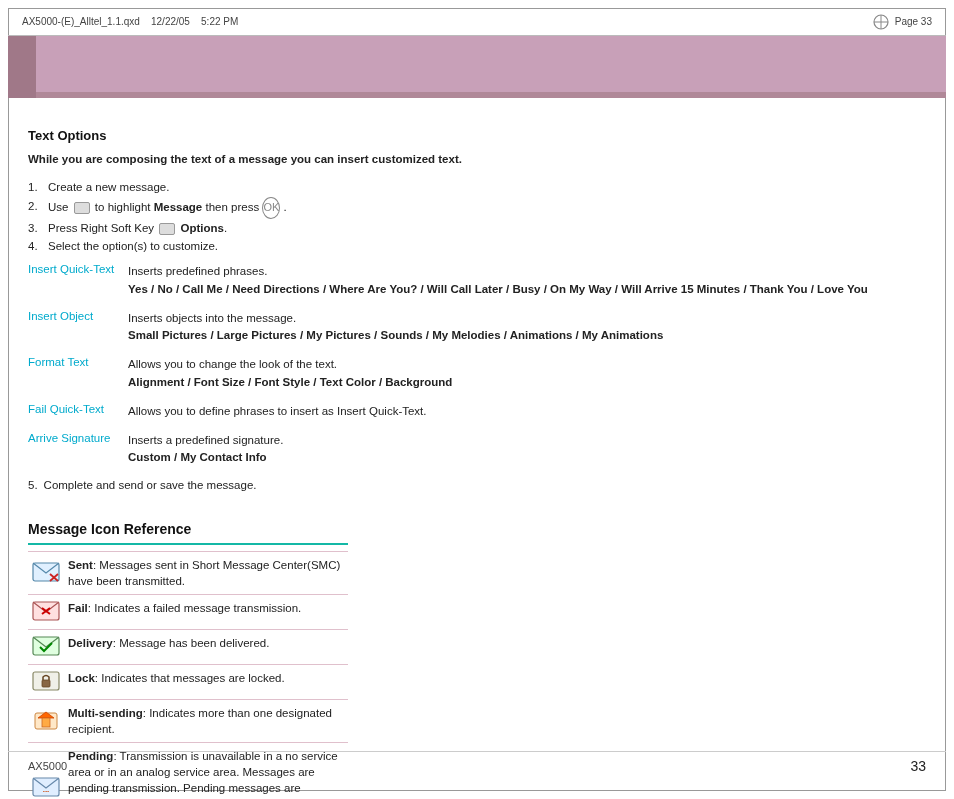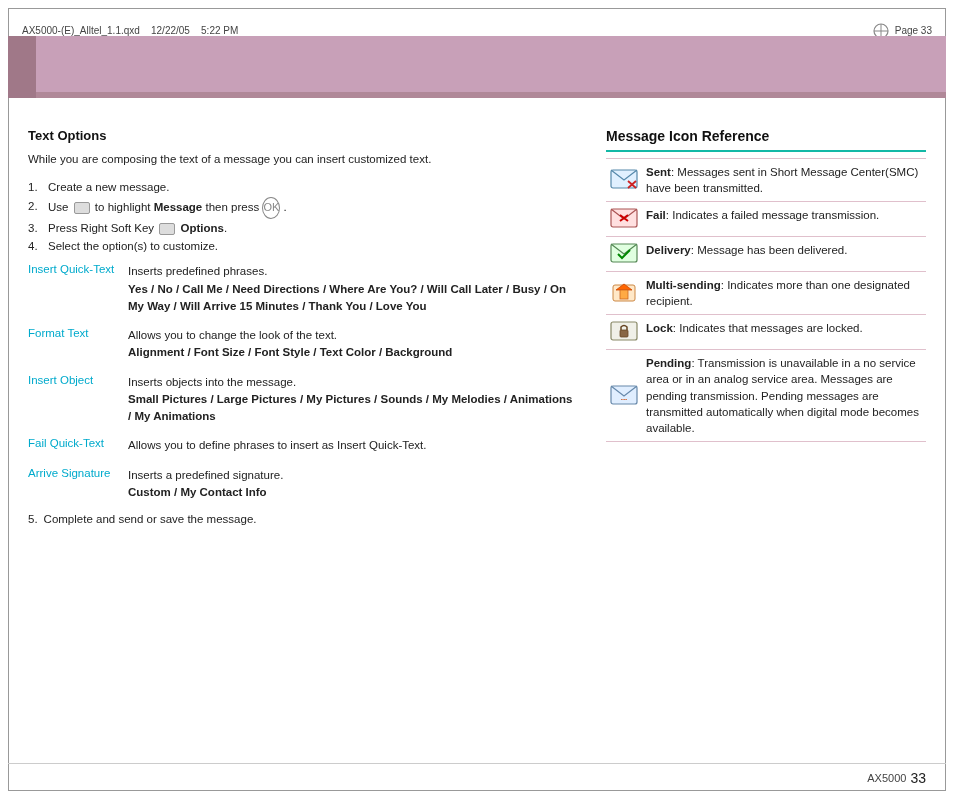--- a/index.html
+++ b/index.html
@@ -17,21 +17,21 @@
     
     .page-border {
       position: absolute;
       top: 8px; left: 8px; right: 8px; bottom: 8px;
       border: 1px solid #999;
     }
 
     
     .header-bar {
       position: absolute;
-      top: 17px; left: 8px; right: 8px;
+      top: 8px; left: 8px; right: 8px;
       height: 28px;
       display: flex;
       align-items: center;
       border-bottom: 1px solid #bbb;
     }
     .header-text {
       font-size: 10px;
       color: #444;
       padding-left: 14px;
       flex: 1;
@@ -69,21 +69,21 @@
       width: 28px;
       height: 62px;
       background: #a07888;
     }
 
     
     .content-area {
       position: absolute;
       top: 112px; left: 8px; right: 8px; bottom: 36px;
       display: flex;
-      flex-direction: row;
+      flex-direction: column;
       padding: 16px 20px 10px 20px;
       gap: 30px;
     }
 
     
     .left-col {
       flex: 1;
       min-width: 0;
     }
 
@@ -100,20 +100,21 @@
       color: #111;
       margin-bottom: 8px;
     }
 
     
     .intro-text {
       font-size: 11.5px;
       color: #222;
       line-height: 1.5;
       margin-bottom: 10px;
+      font-weight: bold;
     }
 
     
     .numbered-list {
       list-style: none;
       margin-bottom: 8px;
     }
     .numbered-list li {
       font-size: 11.5px;
       color: #222;
@@ -215,26 +216,26 @@
       height: 22px;
       display: inline-flex;
       align-items: center;
       justify-content: center;
       font-size: 16px;
     }
 
     
     .footer {
       position: absolute;
-      bottom: 8px; left: 8px; right: 8px;
+      bottom: 20px; left: 8px; right: 8px;
       height: 28px;
       border-top: 1px solid #ccc;
       display: flex;
       align-items: center;
-      justify-content: flex-end;
+      justify-content: space-between;
       padding: 0 20px;
     }
     .footer-text {
       font-size: 11px;
       color: #444;
     }
     .footer-num {
       font-size: 14px;
       font-weight: normal;
       margin-left: 4px;
@@ -317,32 +318,32 @@
 
       <div class="opt-row">
         <span class="opt-label">Insert Quick-Text</span>
         <div class="opt-content">
           <span>Inserts predefined phrases.</span><br>
           <span class="bold">Yes / No / Call Me / Need Directions / Where Are You? / Will Call Later / Busy / On My Way / Will Arrive 15 Minutes / Thank You / Love You</span>
         </div>
       </div>
 
       <div class="opt-row">
+        <span class="opt-label">Insert Object</span>
+        <div class="opt-content">
+          <span>Inserts objects into the message.</span><br>
+          <span class="bold">Small Pictures / Large Pictures / My Pictures / Sounds / My Melodies / Animations / My Animations</span>
+        </div>
+      </div>
+
+      <div class="opt-row">
         <span class="opt-label">Format Text</span>
         <div class="opt-content">
           <span>Allows you to change the look of the text.</span><br>
           <span class="bold">Alignment / Font Size / Font Style / Text Color / Background</span>
-        </div>
-      </div>
-
-      <div class="opt-row">
-        <span class="opt-label">Insert Object</span>
-        <div class="opt-content">
-          <span>Inserts objects into the message.</span><br>
-          <span class="bold">Small Pictures / Large Pictures / My Pictures / Sounds / My Melodies / Animations / My Animations</span>
         </div>
       </div>
 
       <div class="opt-row">
         <span class="opt-label">Fail Quick-Text</span>
         <div class="opt-content">
           <span>Allows you to define phrases to insert as Insert Quick-Text.</span>
         </div>
       </div>
 
@@ -411,44 +412,44 @@
           </td>
           <td class="text-cell">
             <span class="icon-name">Delivery</span><span>: Message has been delivered.</span>
           </td>
         </tr>
 
         <tr>
           <td class="icon-cell">
             <div class="msg-icon">
               <svg width="28" height="22" viewBox="0 0 28 22">
-                <rect x="3" y="4" width="22" height="16" rx="2" fill="#ffe8c8" stroke="#cc8844" stroke-width="1"></rect>
-
-                <polygon points="14,3 6,9 22,9" fill="#ff6600" stroke="#cc4400" stroke-width="0.8"></polygon>
-                <rect x="10" y="9" width="8" height="9" fill="#ffaa44" stroke="#cc6622" stroke-width="0.8"></rect>
-              </svg>
-            </div>
-          </td>
-          <td class="text-cell">
-            <span class="icon-name">Multi-sending</span><span>: Indicates more than one designated recipient.</span>
-          </td>
-        </tr>
-
-        <tr>
-          <td class="icon-cell">
-            <div class="msg-icon">
-              <svg width="28" height="22" viewBox="0 0 28 22">
                 <rect x="1" y="2" width="26" height="18" rx="2" fill="#f0f0e8" stroke="#888866" stroke-width="1.2"></rect>
                 <rect x="10" y="10" width="8" height="7" rx="1" fill="#886644" stroke="#664422" stroke-width="0.8"></rect>
                 <path d="M11 10 L11 7 Q14 4 17 7 L17 10" fill="none" stroke="#664422" stroke-width="1.5"></path>
               </svg>
             </div>
           </td>
           <td class="text-cell">
             <span class="icon-name">Lock</span><span>: Indicates that messages are locked.</span>
+          </td>
+        </tr>
+
+        <tr>
+          <td class="icon-cell">
+            <div class="msg-icon">
+              <svg width="28" height="22" viewBox="0 0 28 22">
+                <rect x="3" y="4" width="22" height="16" rx="2" fill="#ffe8c8" stroke="#cc8844" stroke-width="1"></rect>
+
+                <polygon points="14,3 6,9 22,9" fill="#ff6600" stroke="#cc4400" stroke-width="0.8"></polygon>
+                <rect x="10" y="9" width="8" height="9" fill="#ffaa44" stroke="#cc6622" stroke-width="0.8"></rect>
+              </svg>
+            </div>
+          </td>
+          <td class="text-cell">
+            <span class="icon-name">Multi-sending</span><span>: Indicates more than one designated recipient.</span>
           </td>
         </tr>
 
         <tr>
           <td class="icon-cell">
             <div class="msg-icon">
               <svg width="28" height="22" viewBox="0 0 28 22">
                 <rect x="1" y="2" width="26" height="18" rx="2" fill="#e0eeff" stroke="#6688aa" stroke-width="1.2"></rect>
                 <polyline points="1,2 14,12 27,2" fill="none" stroke="#6688aa" stroke-width="1.2"></polyline>
                 <text x="14" y="16" text-anchor="middle" font-size="8" fill="#cc4400" font-weight="bold">...</text>

